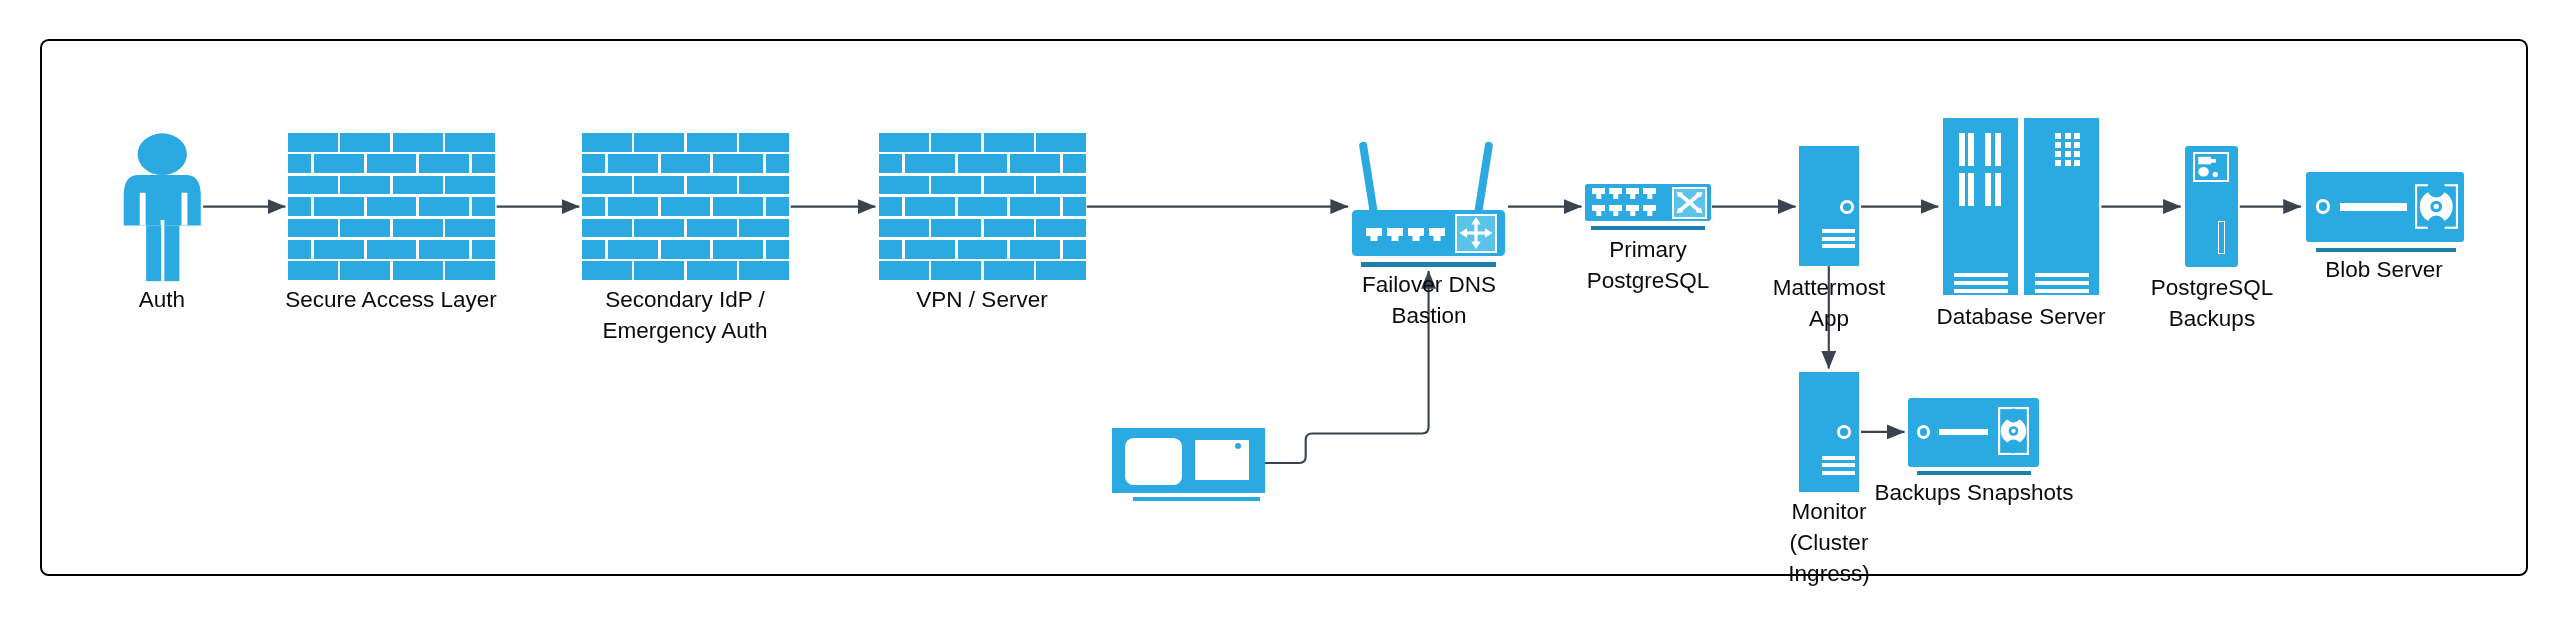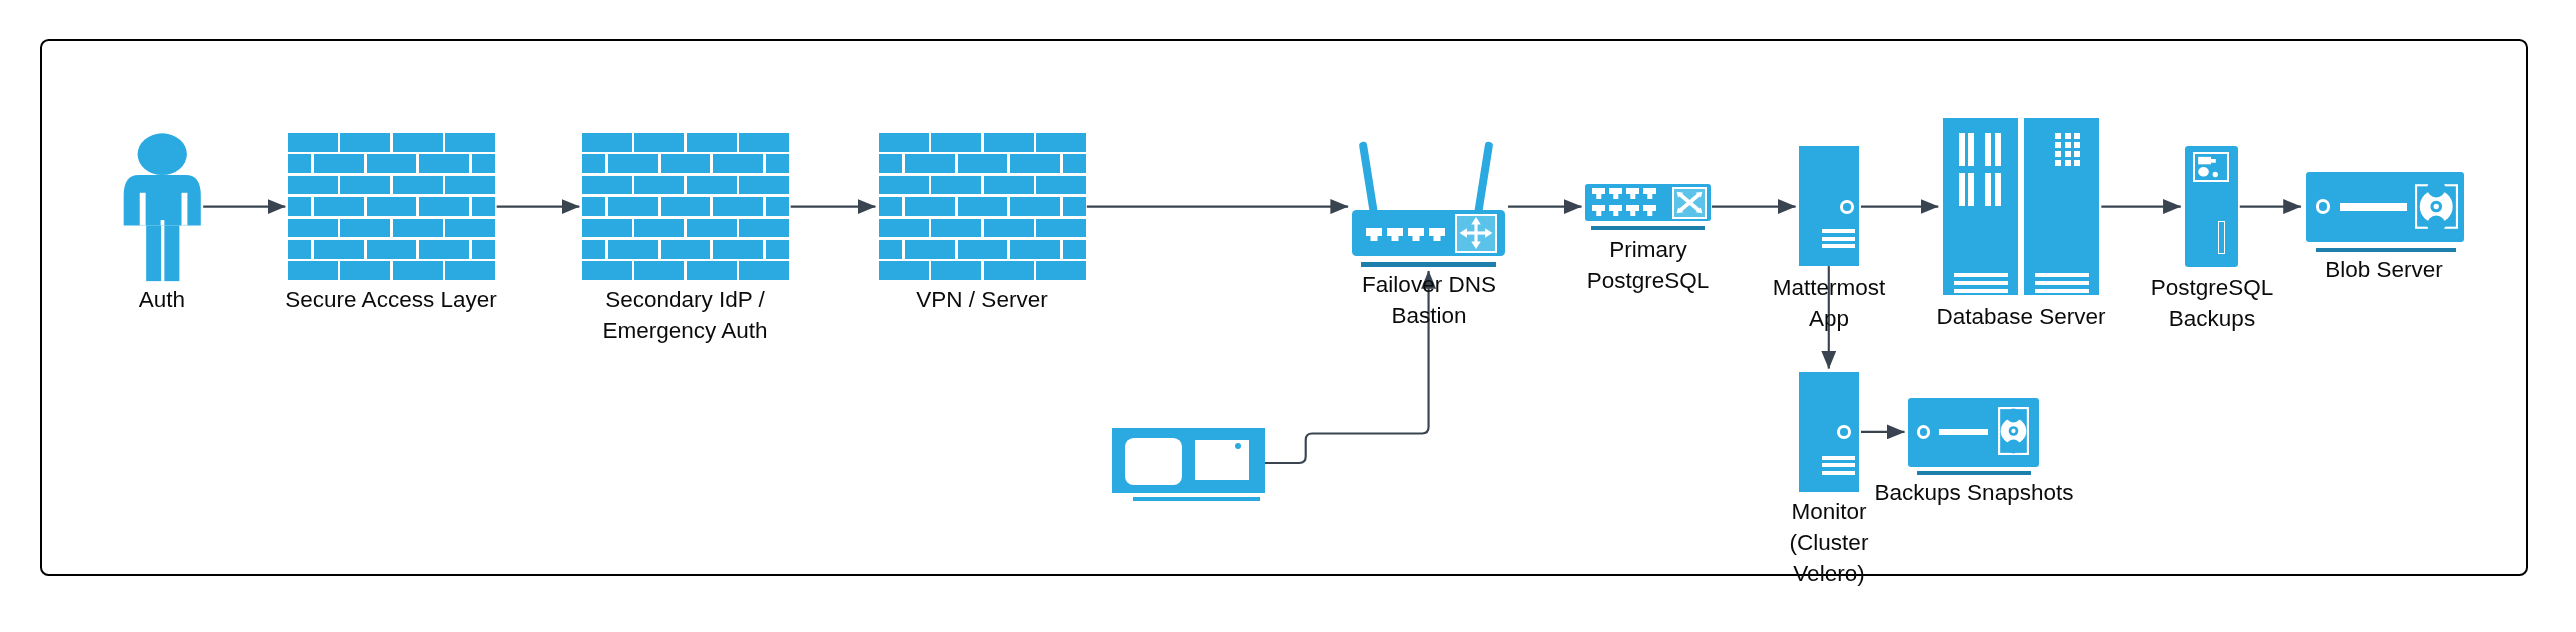--- a/index.html
+++ b/index.html
@@ -380,20 +380,20 @@
   <div class="label" style="left:2212px;top:272px">
     <div>PostgreSQL</div>
     <div>Backups</div>
     </div>
   <div class="label" style="left:2384px;top:254px">
     <div>Blob Server</div>
     </div>
   <div class="label" style="left:1829px;top:496px">
     <div>Monitor</div>
     <div>(Cluster</div>
-    <div>Velero)</div>
+    <div>Ingress)</div>
     </div>
   <div class="label" style="left:1974px;top:477px">
     <div>Backups Snapshots</div>
     </div>
 
 </div>
 
 
 </body></html>

